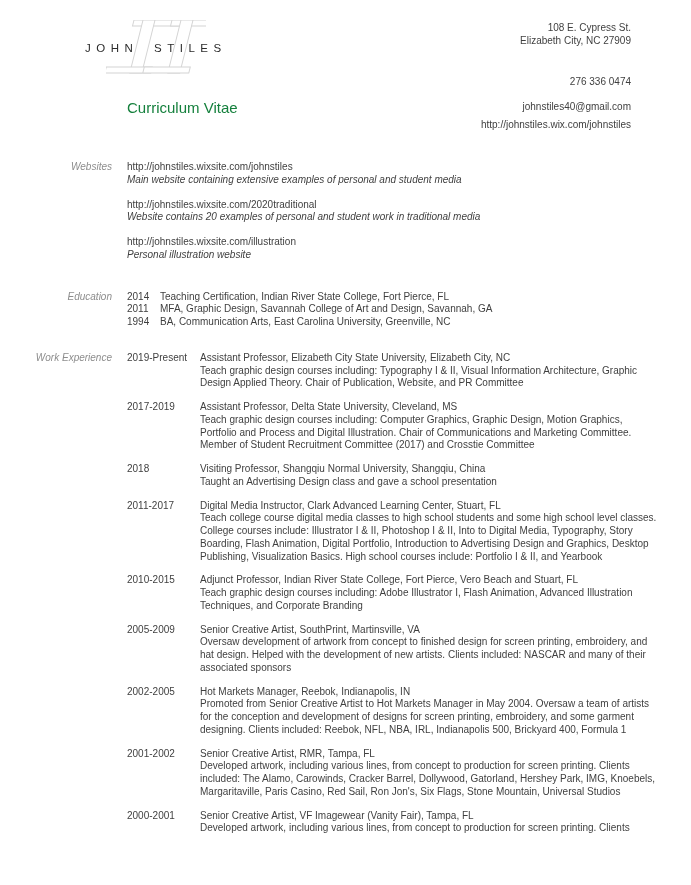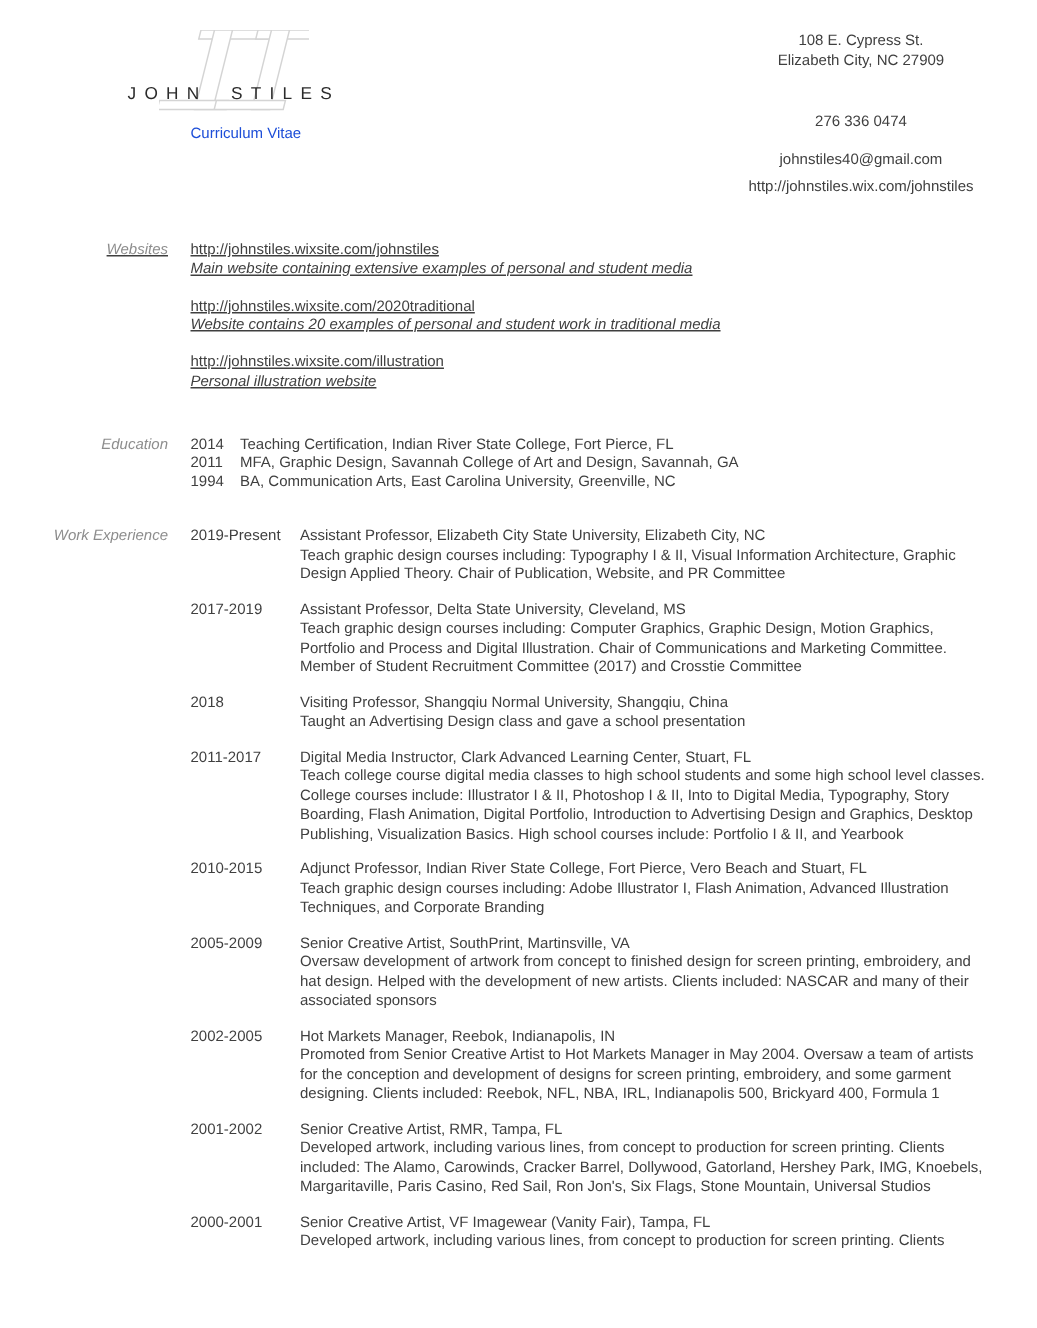--- a/index.html
+++ b/index.html
@@ -10,49 +10,49 @@
     background:#ffffff;
     overflow:hidden;
     font-family:"Liberation Sans", sans-serif;
     color:#3f3f3f;
     -webkit-font-smoothing:antialiased;
   }
 
   
   .monogram { position:absolute; left:106px; top:20px; }
   .logo-text {
-    position:absolute; left:85px; top:57px;
+    position:absolute; left:85px; top:42px;
     font-size:11.5px; letter-spacing:5.5px; word-spacing:7px;
     color:#2b2b2b; white-space:nowrap;
   }
   .contact {
-    position:absolute; top:22px; right:42px;
-    text-align:center; font-size:10px; line-height:12.5px; color:#3f3f3f;
+    position:absolute; top:22px; right:60px;
+    text-align:right; font-size:10px; line-height:12.5px; color:#3f3f3f;
   }
   .contact .phone   { margin-top:29px; }
   .contact .email   { margin-top:12px; }
   .contact .website { margin-top:6px; }
   .doc-title {
-    position:absolute; left:127px; top:84px;
-    font-size:10px; color:#1d4ed8;
+    position:absolute; left:127px; top:99px;
+    font-size:15px; color:#15803d;
   }
 
   
   .main { position:absolute; left:0; top:161px; width:691px; }
   .section { display:flex; align-items:flex-start; }
   .section-label {
     flex:none; width:112px; text-align:right;
     font-style:italic; font-size:10px; line-height:12.75px; color:#8d8d8d;
   }
   .section-body {
     margin-left:15px; width:534px;
     font-size:10px; line-height:12.75px;
   }
 
-  .section-websites  { margin-bottom:17px;text-decoration:underline; }
+  .section-websites  { margin-bottom:17px; }
   .section-education { margin-bottom:23px; }
 
   .web-item { margin-bottom:12px; }
   .web-desc { font-style:italic; }
 
   .edu-row  { display:flex; }
   .edu-year { flex:none; width:33px; }
 
   .work-item   { display:flex; margin-bottom:11px;justify-content:flex-end; }
   .work-period { flex:none; width:73px; }

